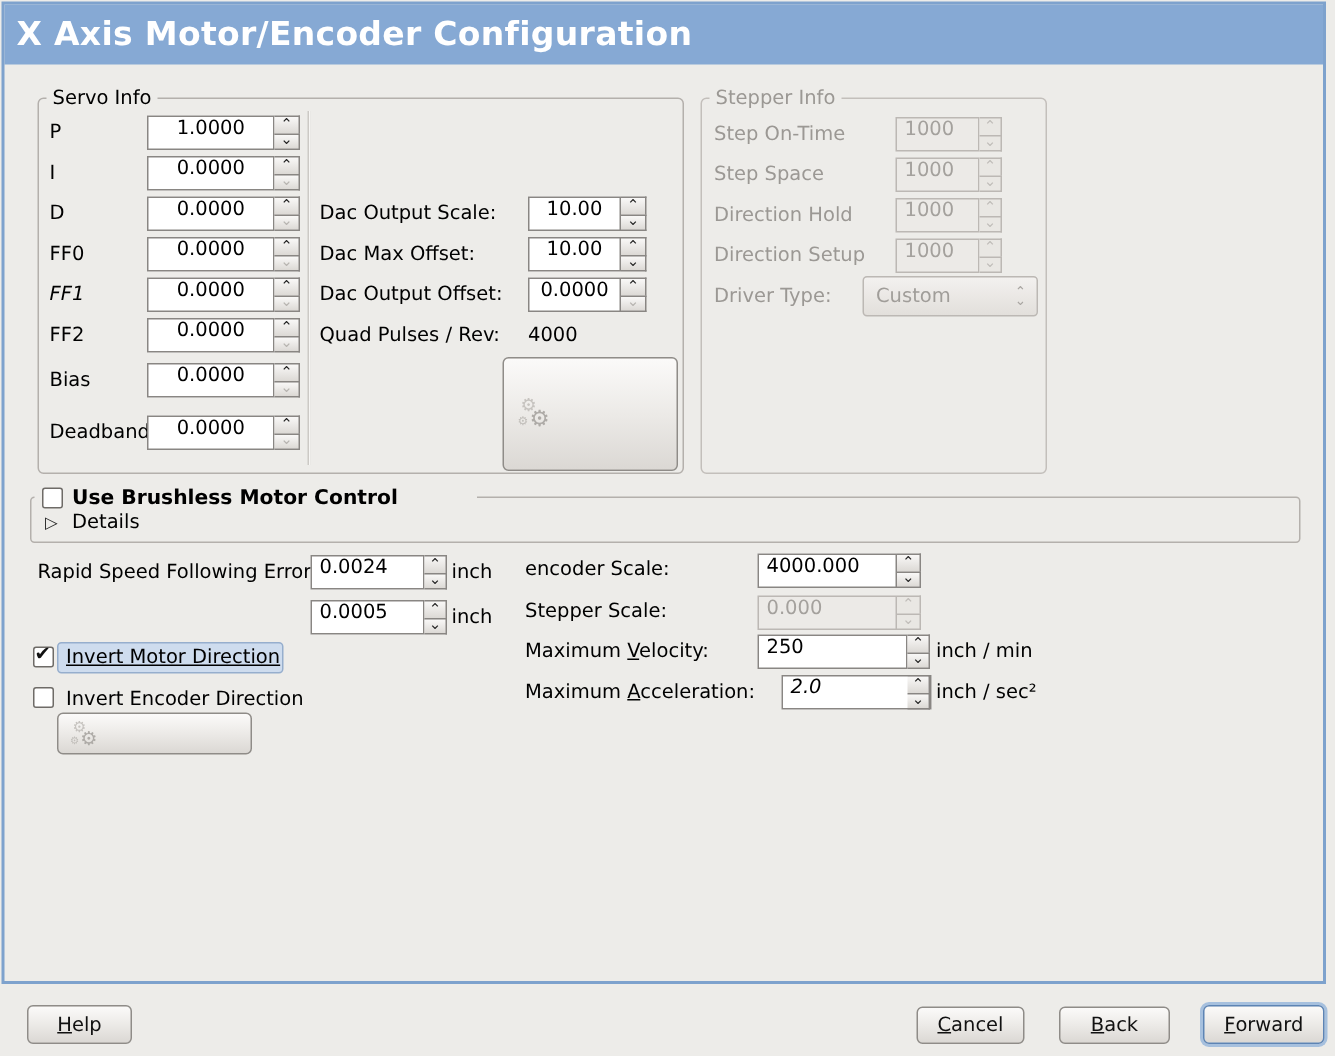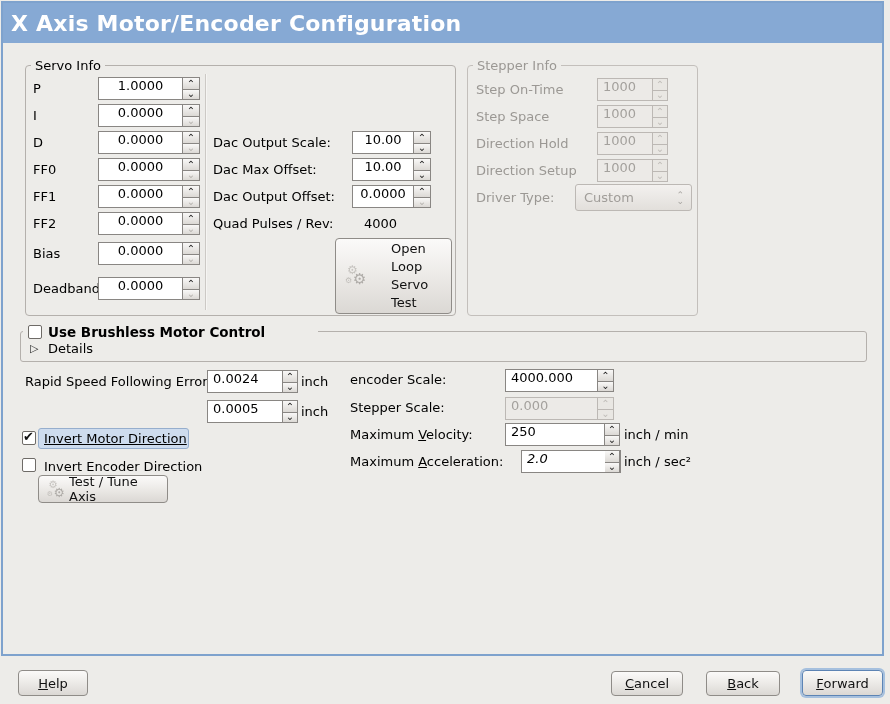--- a/index.html
+++ b/index.html
@@ -79,32 +79,28 @@
   <div class="titlebar">
     <span class="title">X Axis Motor/Encoder Configuration</span>
   </div>
 
   <div class="group" style="left:25px;top:65px;width:431px;height:251px;"></div>
   <span class="group-label" style="left:31px;top:58px;">Servo Info</span>
   <div class="vsep" style="left:205px;top:74px;height:236px;"></div>
   <div id="servo-rows"></div>
   <div id="dac-rows"></div>
   <span class="lbl" style="left:213px;top:216px;">Quad Pulses / Rev:</span>
-  <span class="lbl" style="left:364px;top:216px;">4000</span>
+  <span class="lbl" style="left:352px;top:216px;">4000</span>
 
   <div class="btn" style="left:335px;top:238px;width:117px;height:76px;justify-content:flex-start;padding-left:9px;">
     <span class="gears">
         <span class="g1 gear-glyph">⚙</span>
         <span class="g2 gear-glyph">⚙</span>
         <span class="g3 gear-glyph">⚙</span>
       </span>
-    <span class="multiline" style="margin-left:22px;line-height:18px;text-align:left;">Open
-Loop
-Servo
-Test</span>
   </div>
 
   <div class="group" style="left:467px;top:65px;width:231px;height:251px;border-color:#c3bfbb;"></div>
   <span class="group-label off-label" style="left:473px;top:58px;">Stepper Info</span>
   <div id="stepper-rows"></div>
   <span class="lbl off-label" style="left:476px;top:190px;">Driver Type:</span>
   <div class="combo" style="left:575px;top:184px;width:117px;height:27px;">
     <span class="cval">Custom</span>
     <span class="combo-arrows">
         <span class="combo-up">⌃</span>
@@ -184,21 +180,20 @@
   </div>
   <div class="checkbox" style="left:22px;top:458px;"></div>
   <span class="lbl" style="left:44px;top:459px;">Invert Encoder Direction</span>
 
   <div class="btn" style="left:38px;top:475px;width:130px;height:28px;justify-content:flex-start;padding-left:6px;">
     <span class="gears" style="width:22px;height:22px;transform:scale(0.85);">
         <span class="g1 gear-glyph">⚙</span>
         <span class="g2 gear-glyph">⚙</span>
         <span class="g3 gear-glyph">⚙</span>
       </span>
-    <span style="margin-left:2px;">Test / Tune Axis</span>
   </div>
 
   <div class="btn" style="left:18px;top:670px;width:70px;height:26px;"><u>H</u>elp</div>
   <div class="btn" style="left:611px;top:671px;width:72px;height:25px;"><u>C</u>ancel</div>
   <div class="btn" style="left:706px;top:671px;width:74px;height:25px;"><u>B</u>ack</div>
   <div class="btn focused" style="left:802px;top:670px;width:81px;height:26px;"><u>F</u>orward</div>
 
 <div class="srow" style="position: absolute; left: 0px; width: 456px; height: 23px; top: 77px;">
     <span class="lbl rl" style="left:33px;top:4px;">P</span>
     <div class="entry center" style="left:98px;top:0;width:85px;">
@@ -233,21 +228,21 @@
     <span class="lbl rl" style="left:33px;top:4px;">FF0</span>
     <div class="entry center" style="left:98px;top:0;width:85px;">
         <span class="val">0.0000</span>
       </div>
     <div class="spin" style="left:183px;top:0;width:17px;">
         <span class="spin-up">⌃</span>
         <span class="spin-down dim">⌄</span>
       </div>
   </div>
     <div class="srow" style="position: absolute; left: 0px; width: 456px; height: 23px; top: 185px;">
-    <span class="lbl rl" style="left:33px;top:4px;">FF1</span>
+    <span class="lbl rl" style="left:33px;top:4px;font-style:italic;">FF1</span>
     <div class="entry center" style="left:98px;top:0;width:85px;">
         <span class="val">0.0000</span>
       </div>
     <div class="spin" style="left:183px;top:0;width:17px;">
         <span class="spin-up">⌃</span>
         <span class="spin-down dim">⌄</span>
       </div>
   </div>
     <div class="srow" style="position: absolute; left: 0px; width: 456px; height: 23px; top: 212px;">
     <span class="lbl rl" style="left:33px;top:4px;">FF2</span>

